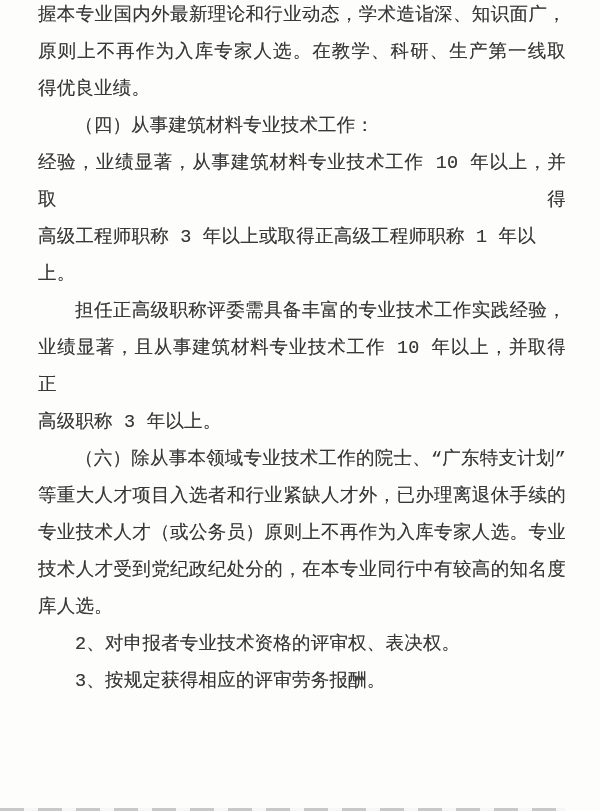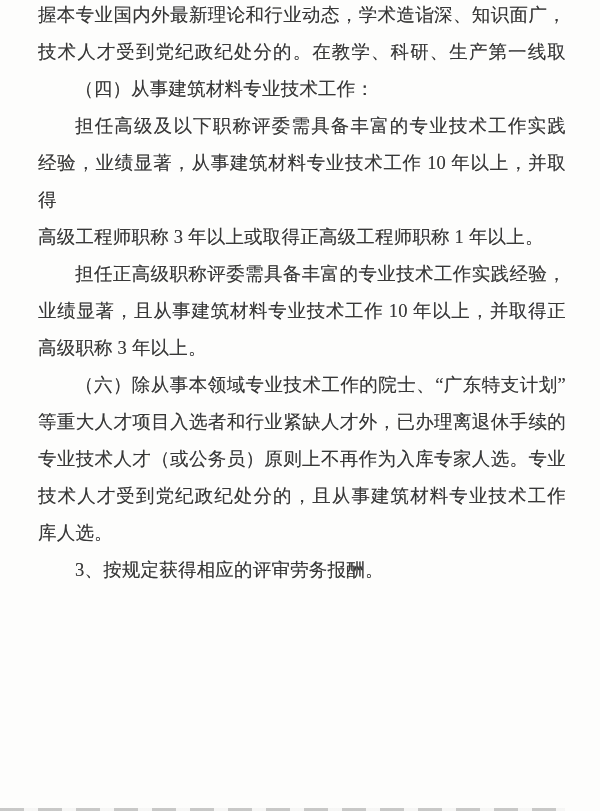--- a/index.html
+++ b/index.html
@@ -14,21 +14,21 @@
     width: 600px;
     height: 811px;
     background: var(--bg);
     overflow: hidden;
   }
   .page {
     position: relative;
     width: 565px;
     height: 811px;
     background: var(--bg);
-    font-family: Liberation Serif, serif;
+    font-family: Liberation Mono, monospace;
     color: var(--fg);
     overflow: hidden;
   }
   .doc-body {
     position: absolute;
     left: 38px;
     top: -3px;
     width: 528px;
     font-size: 18.5px;
     line-height: 37px;
@@ -65,29 +65,30 @@
     );
     opacity: 0.85;
   }
 </style>
 </head>
 <body>
 
 <div class="page">
   <div class="doc-body">
       <div class="text-line justify">握本专业国内外最新理论和行业动态，学术造诣深、知识面广，</div>
-      <div class="text-line justify">技术人才受到党纪政纪处分的。在教学、科研、生产第一线取</div>
+      <div class="text-line justify">原则上不再作为入库专家人选。在教学、科研、生产第一线取</div>
+      <div class="text-line">得优良业绩。</div>
       <div class="text-line indent">（四）从事建筑材料专业技术工作：</div>
-      <div class="text-line indent justify">担任高级及以下职称评委需具备丰富的专业技术工作实践</div>
       <div class="text-line justify">经验，业绩显著，从事建筑材料专业技术工作 10 年以上，并取得</div>
       <div class="text-line">高级工程师职称 3 年以上或取得正高级工程师职称 1 年以上。</div>
       <div class="text-line indent justify">担任正高级职称评委需具备丰富的专业技术工作实践经验，</div>
       <div class="text-line justify">业绩显著，且从事建筑材料专业技术工作 10 年以上，并取得正</div>
       <div class="text-line">高级职称 3 年以上。</div>
       <div class="text-line indent justify">（六）除从事本领域专业技术工作的院士、“广东特支计划”</div>
       <div class="text-line justify">等重大人才项目入选者和行业紧缺人才外，已办理离退休手续的</div>
       <div class="text-line justify">专业技术人才（或公务员）原则上不再作为入库专家人选。专业</div>
-      <div class="text-line justify">技术人才受到党纪政纪处分的，且从事建筑材料专业技术工作</div>
+      <div class="text-line justify">技术人才受到党纪政纪处分的，在本专业同行中有较高的知名度</div>
       <div class="text-line">库人选。</div>
+      <div class="text-line indent">2、对申报者专业技术资格的评审权、表决权。</div>
       <div class="text-line indent">3、按规定获得相应的评审劳务报酬。</div>
     </div>
   <div class="scan-bottom-edge"></div>
 </div>
 
 </body></html>

